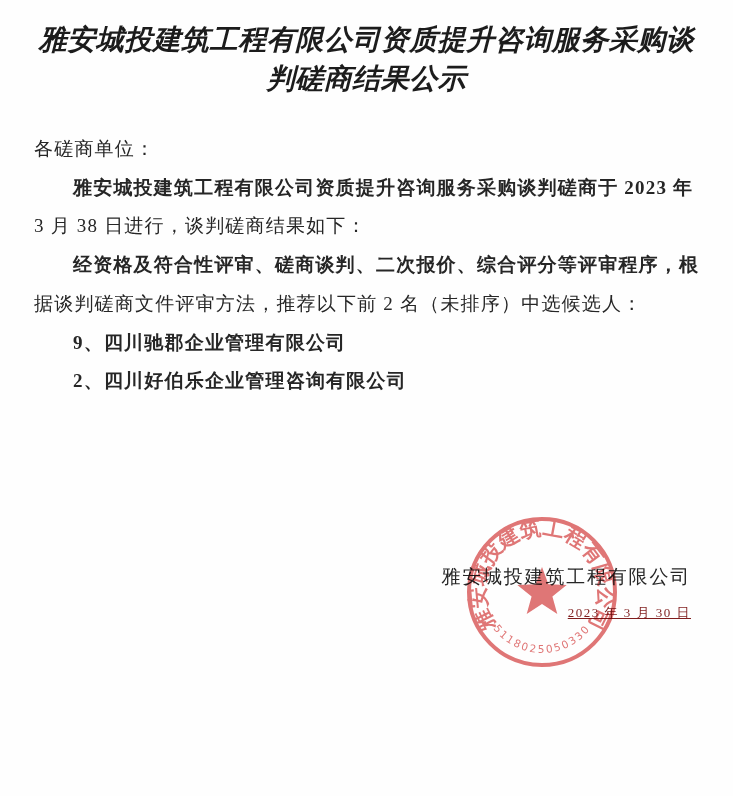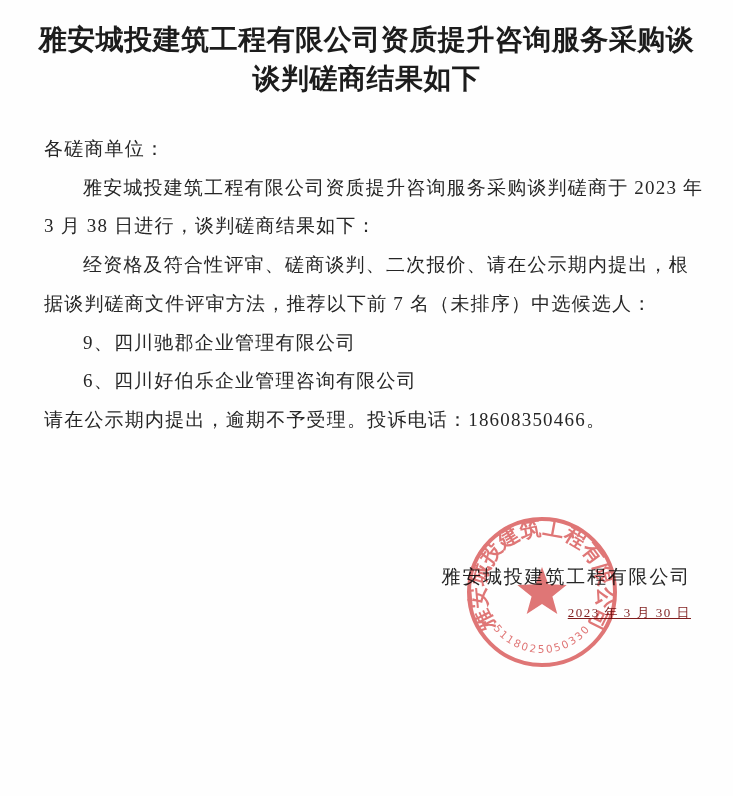--- a/index.html
+++ b/index.html
@@ -20,32 +20,32 @@
     top: 20px; left: 18px; right: 18px;
     margin: 0;
     text-align: center;
     font-family: "Liberation Sans", "DejaVu Sans", sans-serif;
     font-weight: 700;
     font-size: 28px;
     line-height: 39px;
     letter-spacing: 0.5px;
     color: #1c1c1c;
   }
-  .title .tl { display: block; }
+  .title .tl { display: block; font-style: italic; }
   
   .body-text {
     position: absolute;
-    top: 130px; left: 44px; right: 40px;
+    top: 130px; left: 34px; right: 40px;
     font-size: 19px;
     line-height: 38.7px;
     letter-spacing: 1.2px;
     color: #262626;
   }
   .line { white-space: nowrap; }
-  .line.indent { text-indent: 39px; }
+  .line.indent { text-indent: 39px; font-weight: bold; }
   
   .sig-company {
     position: absolute;
     top: 564px; right: 42px;
     font-size: 19px;
     letter-spacing: 1.8px;
     color: #262626;
     white-space: nowrap;
   }
   .sig-date {
@@ -77,32 +77,31 @@
     letter-spacing: 2px;
   }
 </style>
 </head>
 <body>
 
 <div class="page">
 
   <h1 class="title">
     <span class="tl">雅安城投建筑工程有限公司资质提升咨询服务采购谈</span>
-    <span class="tl">谈判磋商结果如下</span>
+    <span class="tl">判磋商结果公示</span>
   </h1>
 
   <div class="body-text">
     <div class="line">各磋商单位：</div>
     <div class="line indent">雅安城投建筑工程有限公司资质提升咨询服务采购谈判磋商于 2023 年</div>
     <div class="line">3 月 38 日进行，谈判磋商结果如下：</div>
-    <div class="line indent">经资格及符合性评审、磋商谈判、二次报价、请在公示期内提出，根</div>
-    <div class="line">据谈判磋商文件评审方法，推荐以下前 7 名（未排序）中选候选人：</div>
+    <div class="line indent">经资格及符合性评审、磋商谈判、二次报价、综合评分等评审程序，根</div>
+    <div class="line">据谈判磋商文件评审方法，推荐以下前 2 名（未排序）中选候选人：</div>
     <div class="line indent">9、四川驰郡企业管理有限公司</div>
-    <div class="line indent">6、四川好伯乐企业管理咨询有限公司</div>
-    <div class="line">请在公示期内提出，逾期不予受理。投诉电话：18608350466。</div>
+    <div class="line indent">2、四川好伯乐企业管理咨询有限公司</div>
   </div>
 
   <div class="sig-company">雅安城投建筑工程有限公司</div>
   <div class="sig-date">2023 年 3 月 30 日</div>
 
   <svg class="stamp" viewBox="0 0 180 180" xmlns="http://www.w3.org/2000/svg">
     <defs>
       <path id="sealTopArc" d="M 46.3 126.6 A 57 57 0 1 1 133.7 126.6" fill="none"></path>
       <path id="sealBottomArc" d="M 40.7 125.9 A 61 61 0 0 0 139.3 125.9" fill="none"></path>
     </defs>

